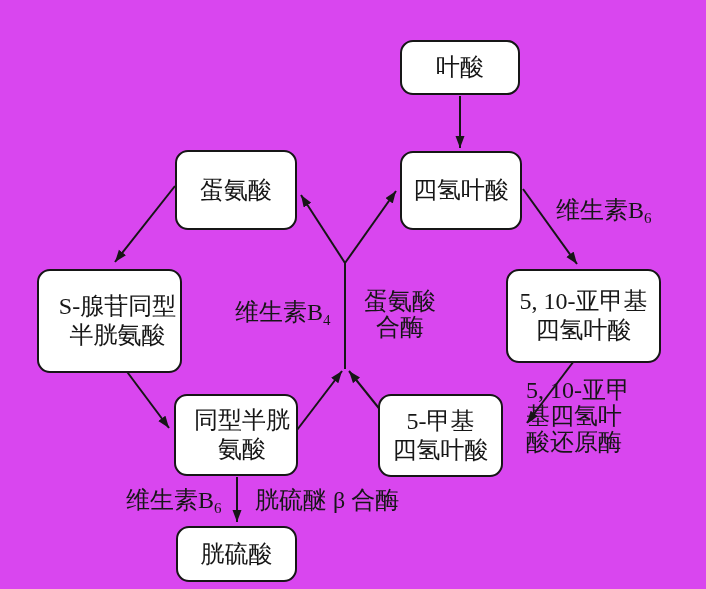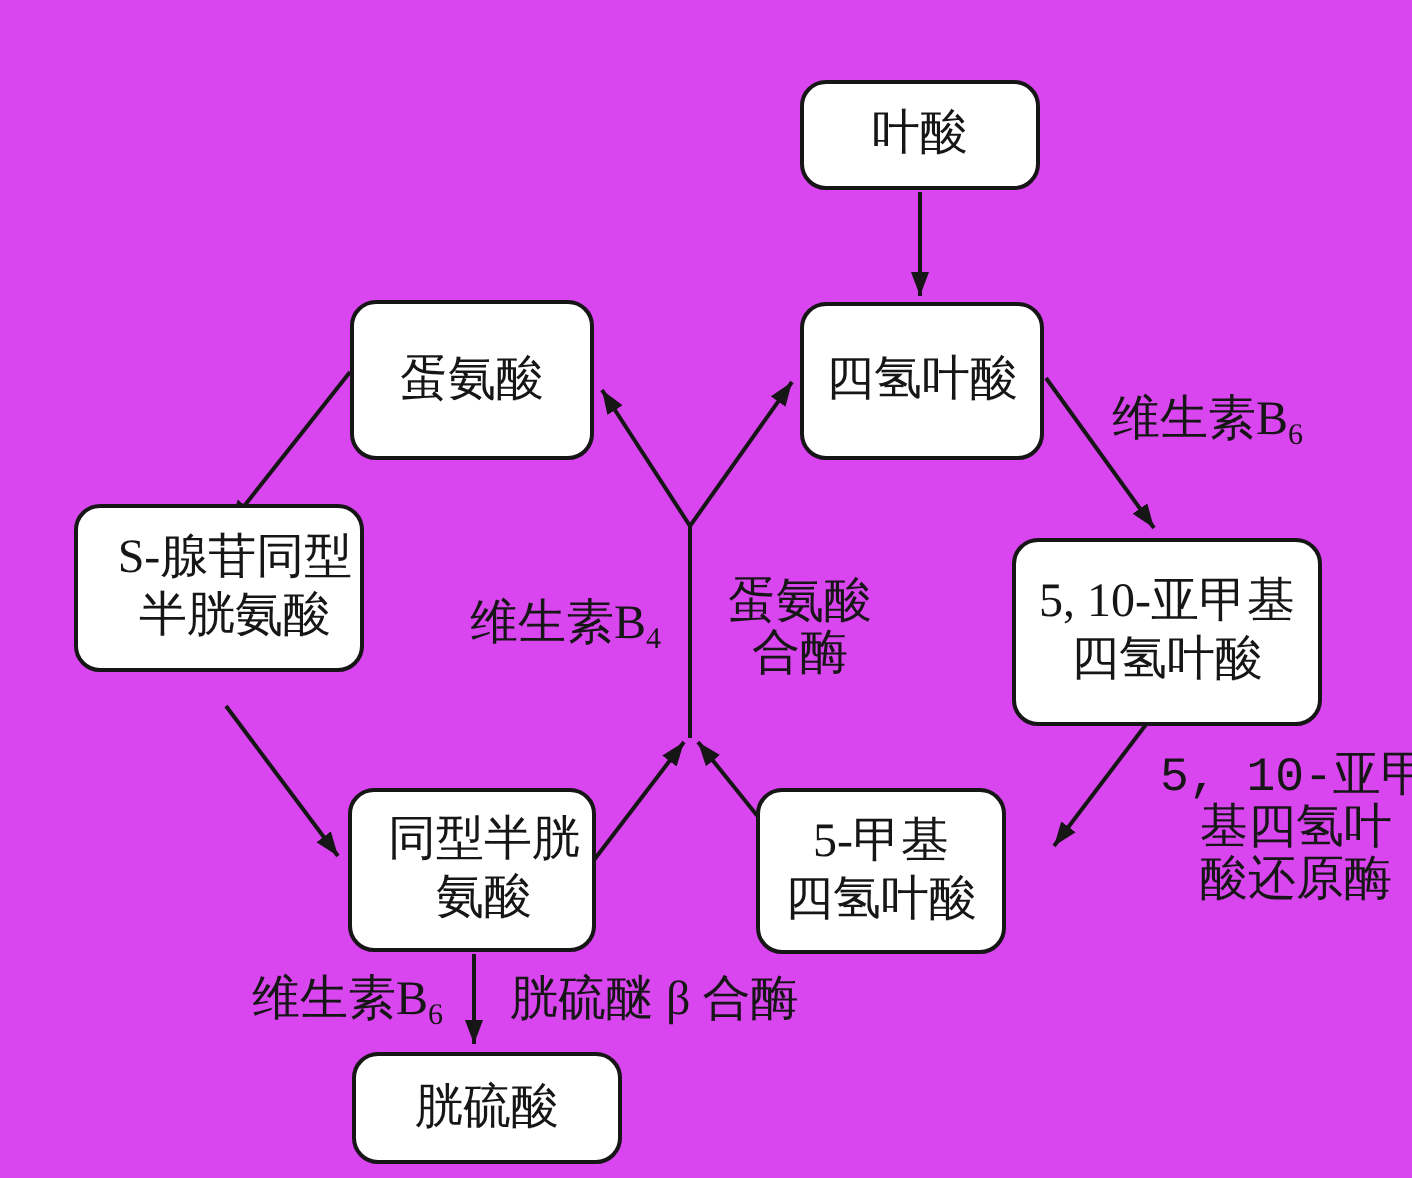--- a/index.html
+++ b/index.html
@@ -80,50 +80,50 @@
     </svg>
 <div class="node" style="left: 400px; top: 40px; width: 120px; height: 55px;">
       <div class="node-line">叶酸</div>
     </div>
     <div class="node" style="left: 400px; top: 151px; width: 122px; height: 79px;">
       <div class="node-line">四氢叶酸</div>
     </div>
     <div class="node" style="left: 175px; top: 150px; width: 122px; height: 80px;">
       <div class="node-line">蛋氨酸</div>
     </div>
-    <div class="node" style="left: 37px; top: 252px; width: 145px; height: 84px; padding-left: 16px;">
+    <div class="node" style="left: 37px; top: 269px; width: 145px; height: 104px; padding-left: 16px;">
       <div class="node-line">S-腺苷同型</div>
       <div class="node-line">半胱氨酸</div>
     </div>
     <div class="node" style="left: 174px; top: 394px; width: 124px; height: 82px; padding-left: 12px;">
       <div class="node-line">同型半胱</div>
       <div class="node-line">氨酸</div>
     </div>
     <div class="node" style="left: 378px; top: 394px; width: 125px; height: 83px;">
       <div class="node-line">5-甲基</div>
       <div class="node-line">四氢叶酸</div>
     </div>
     <div class="node" style="left: 506px; top: 269px; width: 155px; height: 94px;">
       <div class="node-line">5, 10-亚甲基</div>
       <div class="node-line">四氢叶酸</div>
     </div>
-    <div class="node" style="left: 176px; top: 526px; width: 135px; height: 56px;">
+    <div class="node" style="left: 176px; top: 526px; width: 121px; height: 56px;">
       <div class="node-line">胱硫酸</div>
     </div>
     <div class="label" style="left: 556px; top: 197px; text-align: left;">
       <div class="label-line"><span>维生素B</span><span class="sub">6</span></div>
     </div>
     <div class="label" style="left: 235px; top: 299px; text-align: left;">
       <div class="label-line"><span>维生素B</span><span class="sub">4</span></div>
     </div>
     <div class="label" style="left: 356px; top: 288px; width: 88px; text-align: center;">
       <div class="label-line"><span>蛋氨酸</span></div>
       <div class="label-line"><span>合酶</span></div>
     </div>
-    <div class="label" style="left: 580px; top: 377px; width: 116px; text-align: right; font-family: Liberation Mono, monospace;">
+    <div class="label" style="left: 526px; top: 377px; width: 116px; text-align: left;">
       <div class="label-line"><span>5, 10-亚甲</span></div>
       <div class="label-line"><span>基四氢叶</span></div>
       <div class="label-line"><span>酸还原酶</span></div>
     </div>
     <div class="label" style="left: 126px; top: 487px; text-align: left;">
       <div class="label-line"><span>维生素B</span><span class="sub">6</span></div>
     </div>
     <div class="label" style="left: 255px; top: 487px; text-align: left;">
       <div class="label-line"><span>胱硫醚 β 合酶</span></div>
     </div>

